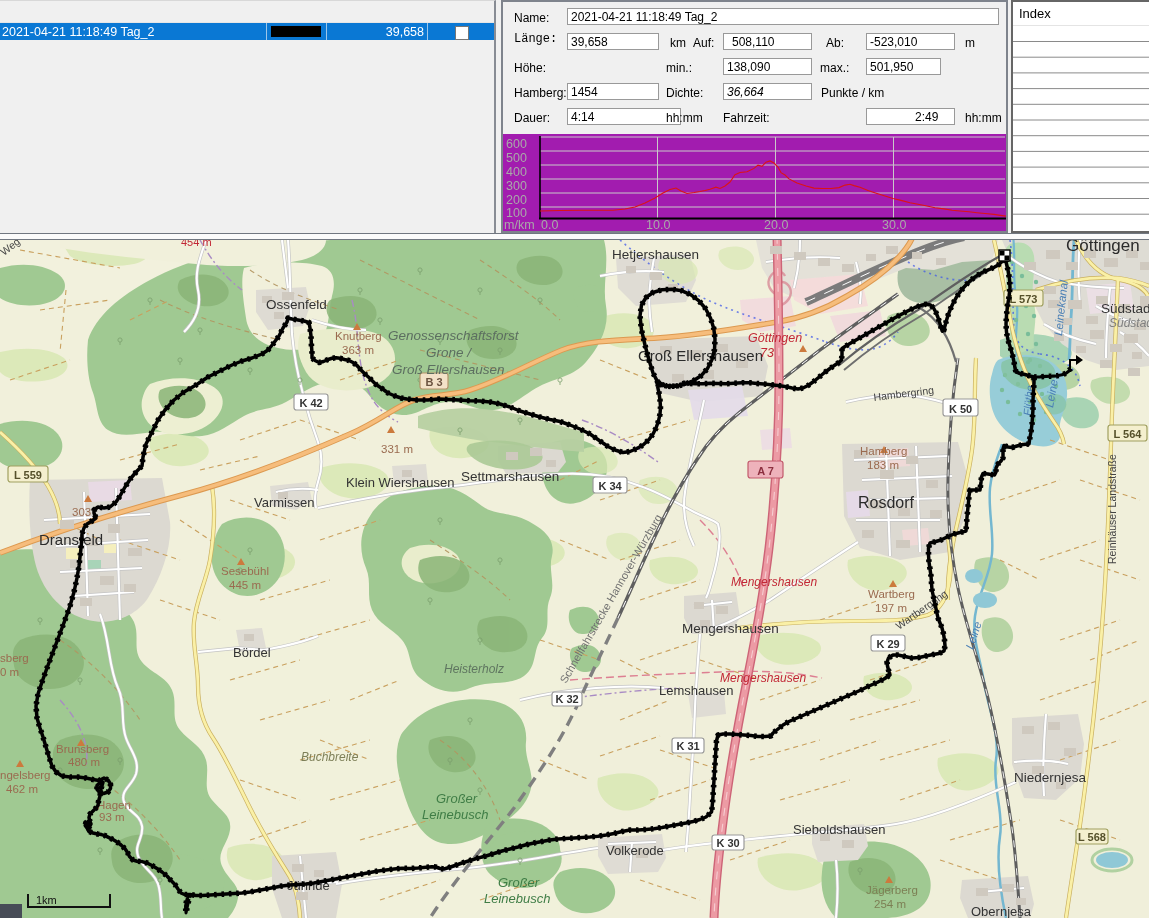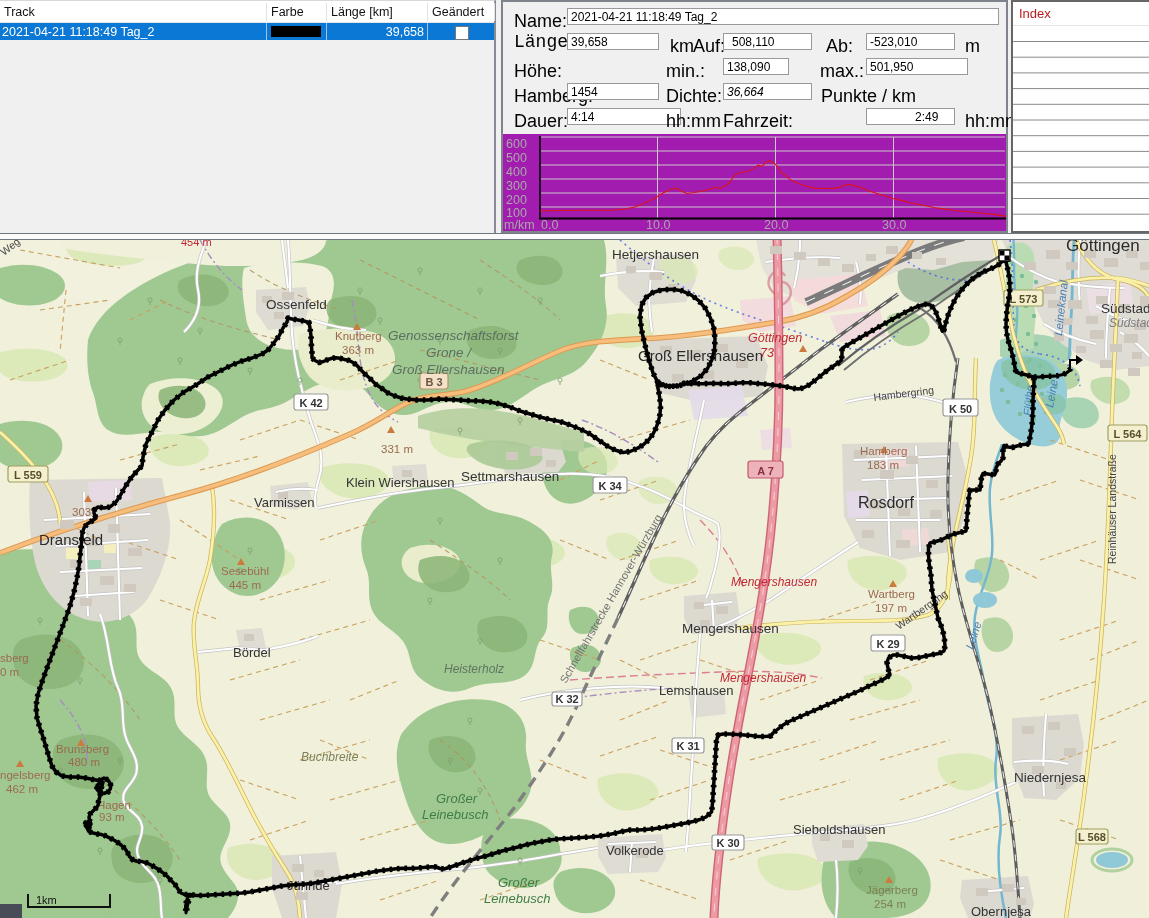--- a/index.html
+++ b/index.html
@@ -6,42 +6,32 @@
 font-family:"Liberation Sans",sans-serif;}
 #app{position:relative;width:1149px;height:918px;}
 .abs{position:absolute;}
 #list{left:0;top:0;width:496px;height:233px;background:#f0f0f0;border-right:2px solid #888c94;box-sizing:border-box;border-top:1px solid #d8d8d8;}
 #lhead{position:absolute;left:0;top:0;width:494px;height:22px;background:#fff;font-size:12.5px;color:#111;}
 #lhead .c{position:absolute;top:4px;}
 #lhead .sep{position:absolute;top:2px;width:1px;height:18px;background:#e2e2e2;}
 #lrow{position:absolute;left:0;top:22px;width:494px;height:17px;background:#0a78d4;color:#fff;font-size:12.5px;}
 #lrow .sep{position:absolute;top:0;width:1px;height:17px;background:#9cc6ea;}
 #panel{left:501px;top:0;width:507px;height:233px;background:#f0f0f0;border:2px solid #7e838c;box-sizing:border-box;}
-#panel .lab{position:absolute;font-size:18px;color:#000;}
+#panel .lab{position:absolute;font-size:12px;color:#000;}
 #panel .fld{position:absolute;height:17px;background:#fff;border:1px solid #999;box-sizing:border-box;font-size:12px;color:#000;padding:1px 0 0 3px;white-space:nowrap;overflow:hidden;}
 #chart{position:absolute;left:0px;top:132px;width:503px;height:97px;background:#a21caf;}
 #indexp{left:1011px;top:0px;width:138px;height:233px;background:#fff;border-left:2px solid #666;border-top:2px solid #666;border-bottom:2px solid #666;box-sizing:border-box;}
 #split{left:0;top:233px;width:1149px;height:7px;background:#fbfbfb;border-top:1.5px solid #717780;border-bottom:1.5px solid #717780;box-sizing:border-box;}
 #map{left:0;top:240px;width:1149px;height:678px;}
 svg text{font-family:"Liberation Sans",sans-serif;}
 </style>
 </head>
 <body>
 <div id="app">
  <div id="list" class="abs">
-  <div id="lhead">
-    <span class="c" style="left:4px;">Track</span>
-    <span class="c" style="left:271px;">Farbe</span>
-    <span class="c" style="left:331px;">Länge [km]</span>
-    <span class="c" style="left:432px;">Geändert</span>
-    <span class="sep" style="left:266px;"></span>
-    <span class="sep" style="left:326px;"></span>
-    <span class="sep" style="left:427px;"></span>
-    <span class="sep" style="left:494px;"></span>
-  </div>
   <div style="position:absolute;left:0;top:21px;width:494px;height:1px;background:#e6e6e6;"></div>
   <div id="lrow">
     <span style="position:absolute;left:2px;top:2px;">2021-04-21 11:18:49 Tag_2</span>
     <span style="position:absolute;left:271px;top:3px;width:50px;height:11px;background:#000;"></span>
     <span style="position:absolute;left:350px;top:2px;width:74px;text-align:right;">39,658</span>
     <span style="position:absolute;left:455px;top:2.5px;width:12px;height:12px;background:#fff;border:1px solid #777;"></span>
     <span class="sep" style="left:266px;"></span>
     <span class="sep" style="left:326px;"></span>
     <span class="sep" style="left:427px;"></span>
   </div>
@@ -53,23 +43,23 @@
    <span class="lab" style="left:11px;top:30px;font-family:Liberation Mono, monospace;">Länge:</span>
    <div class="fld" style="left:64px;top:31px;width:92px;">39,658</div>
    <span class="lab" style="left:167px;top:34px;">km</span>
    <span class="lab" style="left:190px;top:34px;">Auf:</span>
    <div class="fld" style="left:220px;top:31px;width:89px;padding-left:8px;">508,110</div>
    <span class="lab" style="left:323px;top:34px;">Ab:</span>
    <div class="fld" style="left:363px;top:31px;width:89px;">-523,010</div>
    <span class="lab" style="left:462px;top:34px;">m</span>
    <span class="lab" style="left:11px;top:59px;">Höhe:</span>
    <span class="lab" style="left:163px;top:59px;">min.:</span>
-   <div class="fld" style="left:220px;top:56px;width:66px;">138,090</div>
+   <div class="fld" style="left:220px;top:56px;width:89px;">138,090</div>
    <span class="lab" style="left:317px;top:59px;">max.:</span>
-   <div class="fld" style="left:363px;top:56px;width:102px;">501,950</div>
+   <div class="fld" style="left:363px;top:56px;width:75px;">501,950</div>
    <span class="lab" style="left:11px;top:84px;">Hamberg:</span>
    <div class="fld" style="left:64px;top:81px;width:92px;">1454</div>
    <span class="lab" style="left:163px;top:84px;">Dichte:</span>
    <div class="fld" style="left:220px;top:81px;width:89px;font-style:italic;">36,664</div>
    <span class="lab" style="left:318px;top:84px;">Punkte / km</span>
    <span class="lab" style="left:11px;top:109px;">Dauer:</span>
    <div class="fld" style="left:64px;top:106px;width:114px;">4:14</div>
    <span class="lab" style="left:163px;top:109px;">hh:mm</span>
    <span class="lab" style="left:220px;top:109px;text-align:right;">Fahrzeit:</span>
    <div class="fld" style="left:363px;top:106px;width:89px;padding-left:48px;">2:49</div>
@@ -108,21 +98,21 @@
 716,187.2 720,188.5 725,186 730,182 735,174.7 740,172.5 747,171.8 754,168.4 758,165.1
 762,166.3 766,162.2 770,160.9 774,163 778,167 781,172.6 785,175 789,178.9 797,183
 806,186 814,188.1 822,188.5 831,188.5 839,187.6 845,185.1 850,184.3 854,185.6 860,187.3
 868,190.6 877,193.5 885,196 893,198.5 902,200.6 910,202.7 918,204.3 927,206 935,207.7
 944,208.9 952,210.2 960,211 969,211.8 977,212.7 985,213.5 994,214.4 1002,215.6 1008,216.4"></polyline>
      </svg>
    </div>
  </div>
 
  <div id="indexp" class="abs">
-   <div style="position:absolute;left:6px;top:4px;font-size:13px;color:#b91c1c;">Index</div>
+   <div style="position:absolute;left:6px;top:4px;font-size:13px;color:#000000;">Index</div>
    <svg width="136" height="229" style="position:absolute;left:0;top:0;">
      <g stroke="#8a8a8a" stroke-width="1">
        <line x1="0" y1="23.5" x2="136" y2="23.5" stroke="#e4e4e4"></line>
        <line x1="0" y1="39.5" x2="136" y2="39.5"></line>
        <line x1="0" y1="55.2" x2="136" y2="55.2"></line>
        <line x1="0" y1="70.9" x2="136" y2="70.9"></line>
        <line x1="0" y1="86.6" x2="136" y2="86.6"></line>
        <line x1="0" y1="102.3" x2="136" y2="102.3"></line>
        <line x1="0" y1="118" x2="136" y2="118"></line>
        <line x1="0" y1="133.7" x2="136" y2="133.7"></line>

